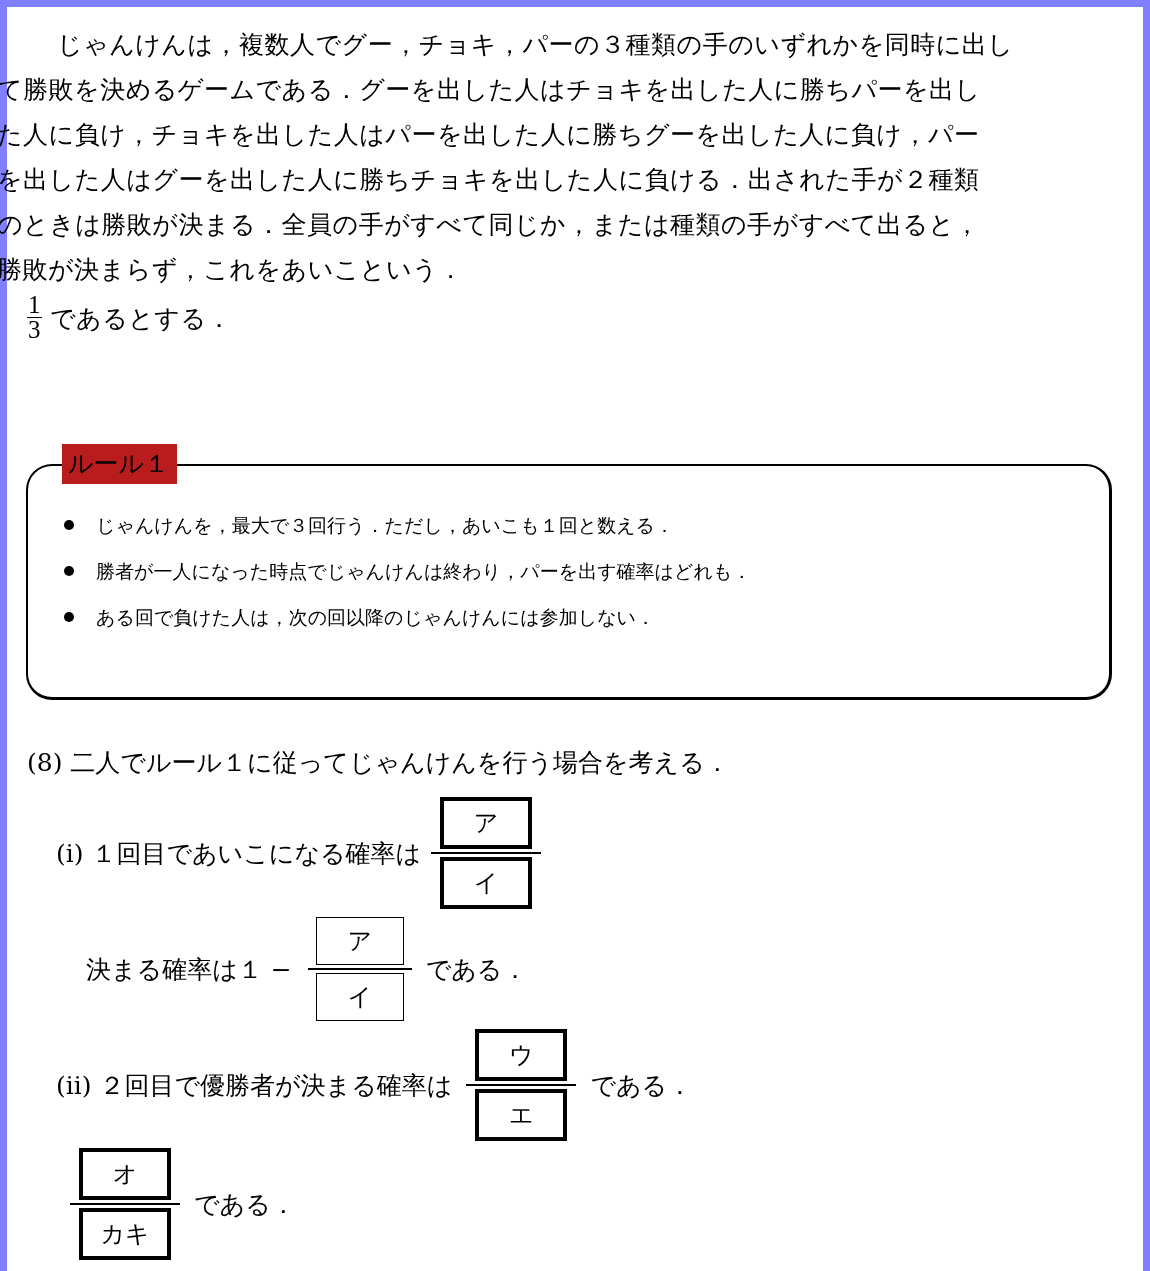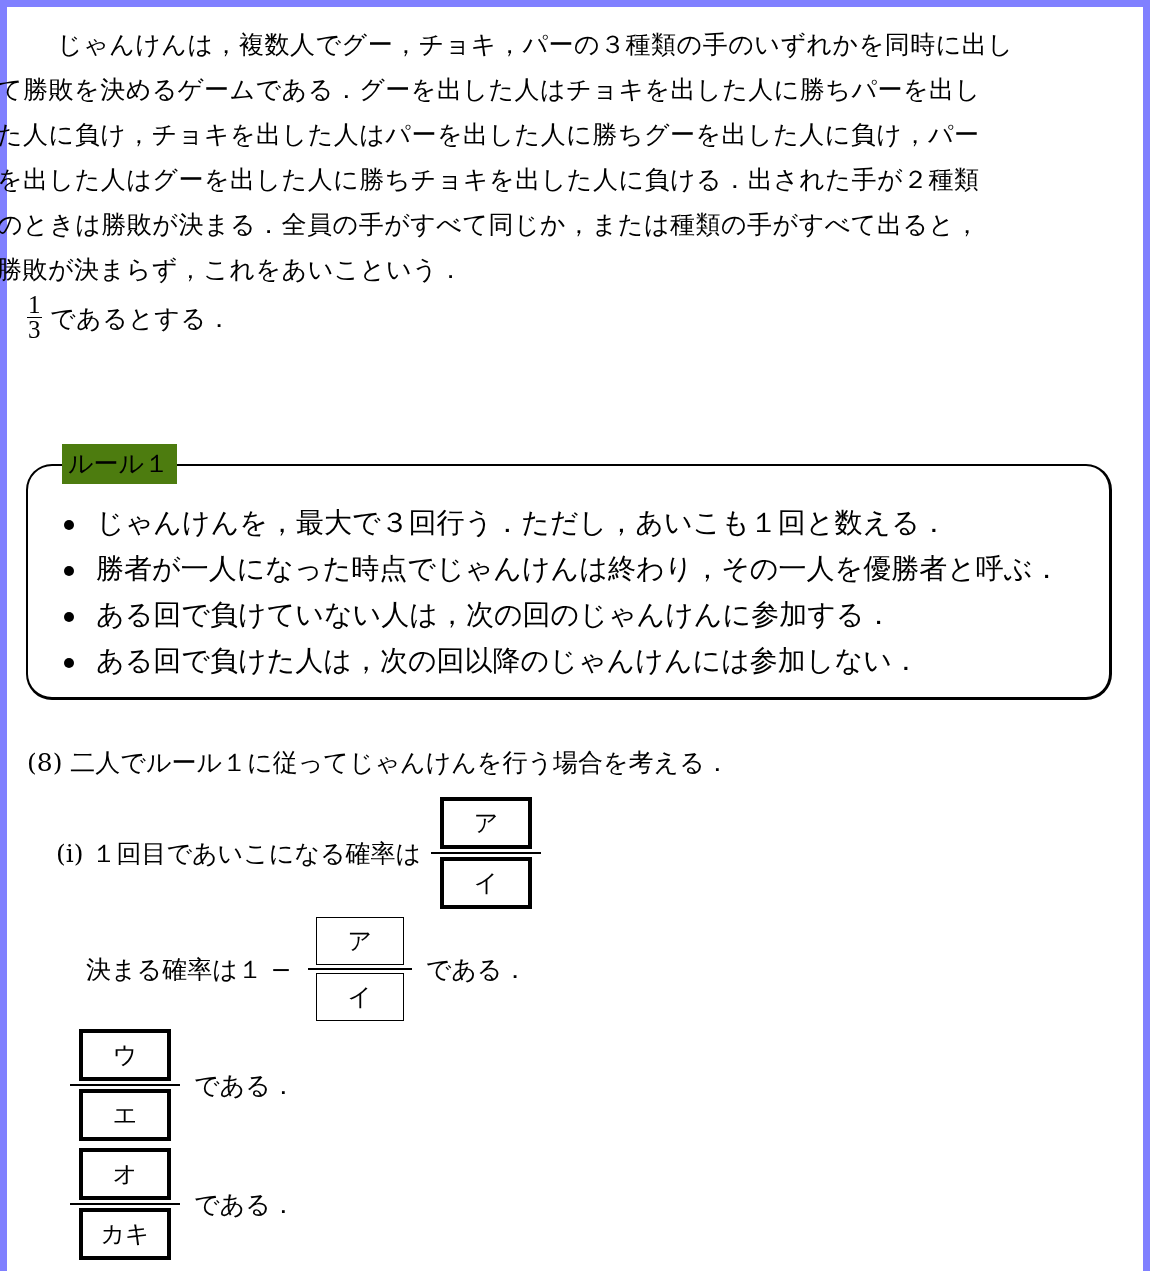--- a/index.html
+++ b/index.html
@@ -73,40 +73,39 @@
       box-sizing: border-box;
       border: 2px solid #000;
       border-right-width: 3px;
       border-bottom-width: 3px;
       border-radius: 26px;
     }
     .rulebox-title {
       position: absolute;
       left: 34px;
       top: -22px;
-      background: #4d7c0f;
+      background: #b91c1c;
       padding: 0 8px 0 6px;
       font-size: 25px;
       line-height: 40px;
     }
     .rule-list {
       list-style: none;
       margin: 0;
       padding: 0;
       position: absolute;
       left: 36px;
       top: 36px;
     }
     .rule-list li {
       height: 46px;
       line-height: 46px;
-      font-size: 28px;
+      font-size: 19px;
       display: flex;
       align-items: center;
-      font-family: Liberation Mono, monospace;
     }
     .bullet {
       display: inline-block;
       width: 10px; height: 10px;
       background: #000;
       border-radius: 50%;
       margin-right: 22px;
     }
 
     
@@ -164,25 +163,21 @@
 
 <div class="rulebox">
   <div class="rulebox-title">ルール１</div>
   <ul class="rule-list">
     <li>
         <span class="bullet"></span>
         <span>じゃんけんを，最大で３回行う．ただし，あいこも１回と数える．</span>
       </li>
     <li>
         <span class="bullet"></span>
-        <span>勝者が一人になった時点でじゃんけんは終わり，その一人を優勝者と呼ぶ．</span>
-      </li>
-    <li>
-        <span class="bullet"></span>
-        <span>ある回で負けていない人は，次の回のじゃんけんに参加する．</span>
+        <span>勝者が一人になった時点でじゃんけんは終わり，パーを出す確率はどれも．</span>
       </li>
     <li>
         <span class="bullet"></span>
         <span>ある回で負けた人は，次の回以降のじゃんけんには参加しない．</span>
       </li>
   </ul>
 </div>
 
 <div class="q" style="left:27px; top:742px; height:40px;">
   <span>(8)  二人でルール１に従ってじゃんけんを行う場合を考える．</span>
@@ -201,20 +196,21 @@
   <span>決まる確率は１ −</span>
   <span class="fracbox" style="margin-left:16px;">
     <span class="ansbox thin">ア</span>
     <span class="bar" style="width:104px;"></span>
     <span class="ansbox thin">イ</span>
   </span>
   <span>である．</span>
 </div>
 
 <div class="q" style="left:56px; top:1029px;">
+  <span>(ii)  ２回目で優勝者が決まる確率は</span>
   <span class="fracbox">
     <span class="ansbox thick">ウ</span>
     <span class="bar" style="width:110px;"></span>
     <span class="ansbox thick">エ</span>
   </span>
   <span>である．</span>
 </div>
 
 <div class="q" style="left:56px; top:1148px;">
   <span class="fracbox">

